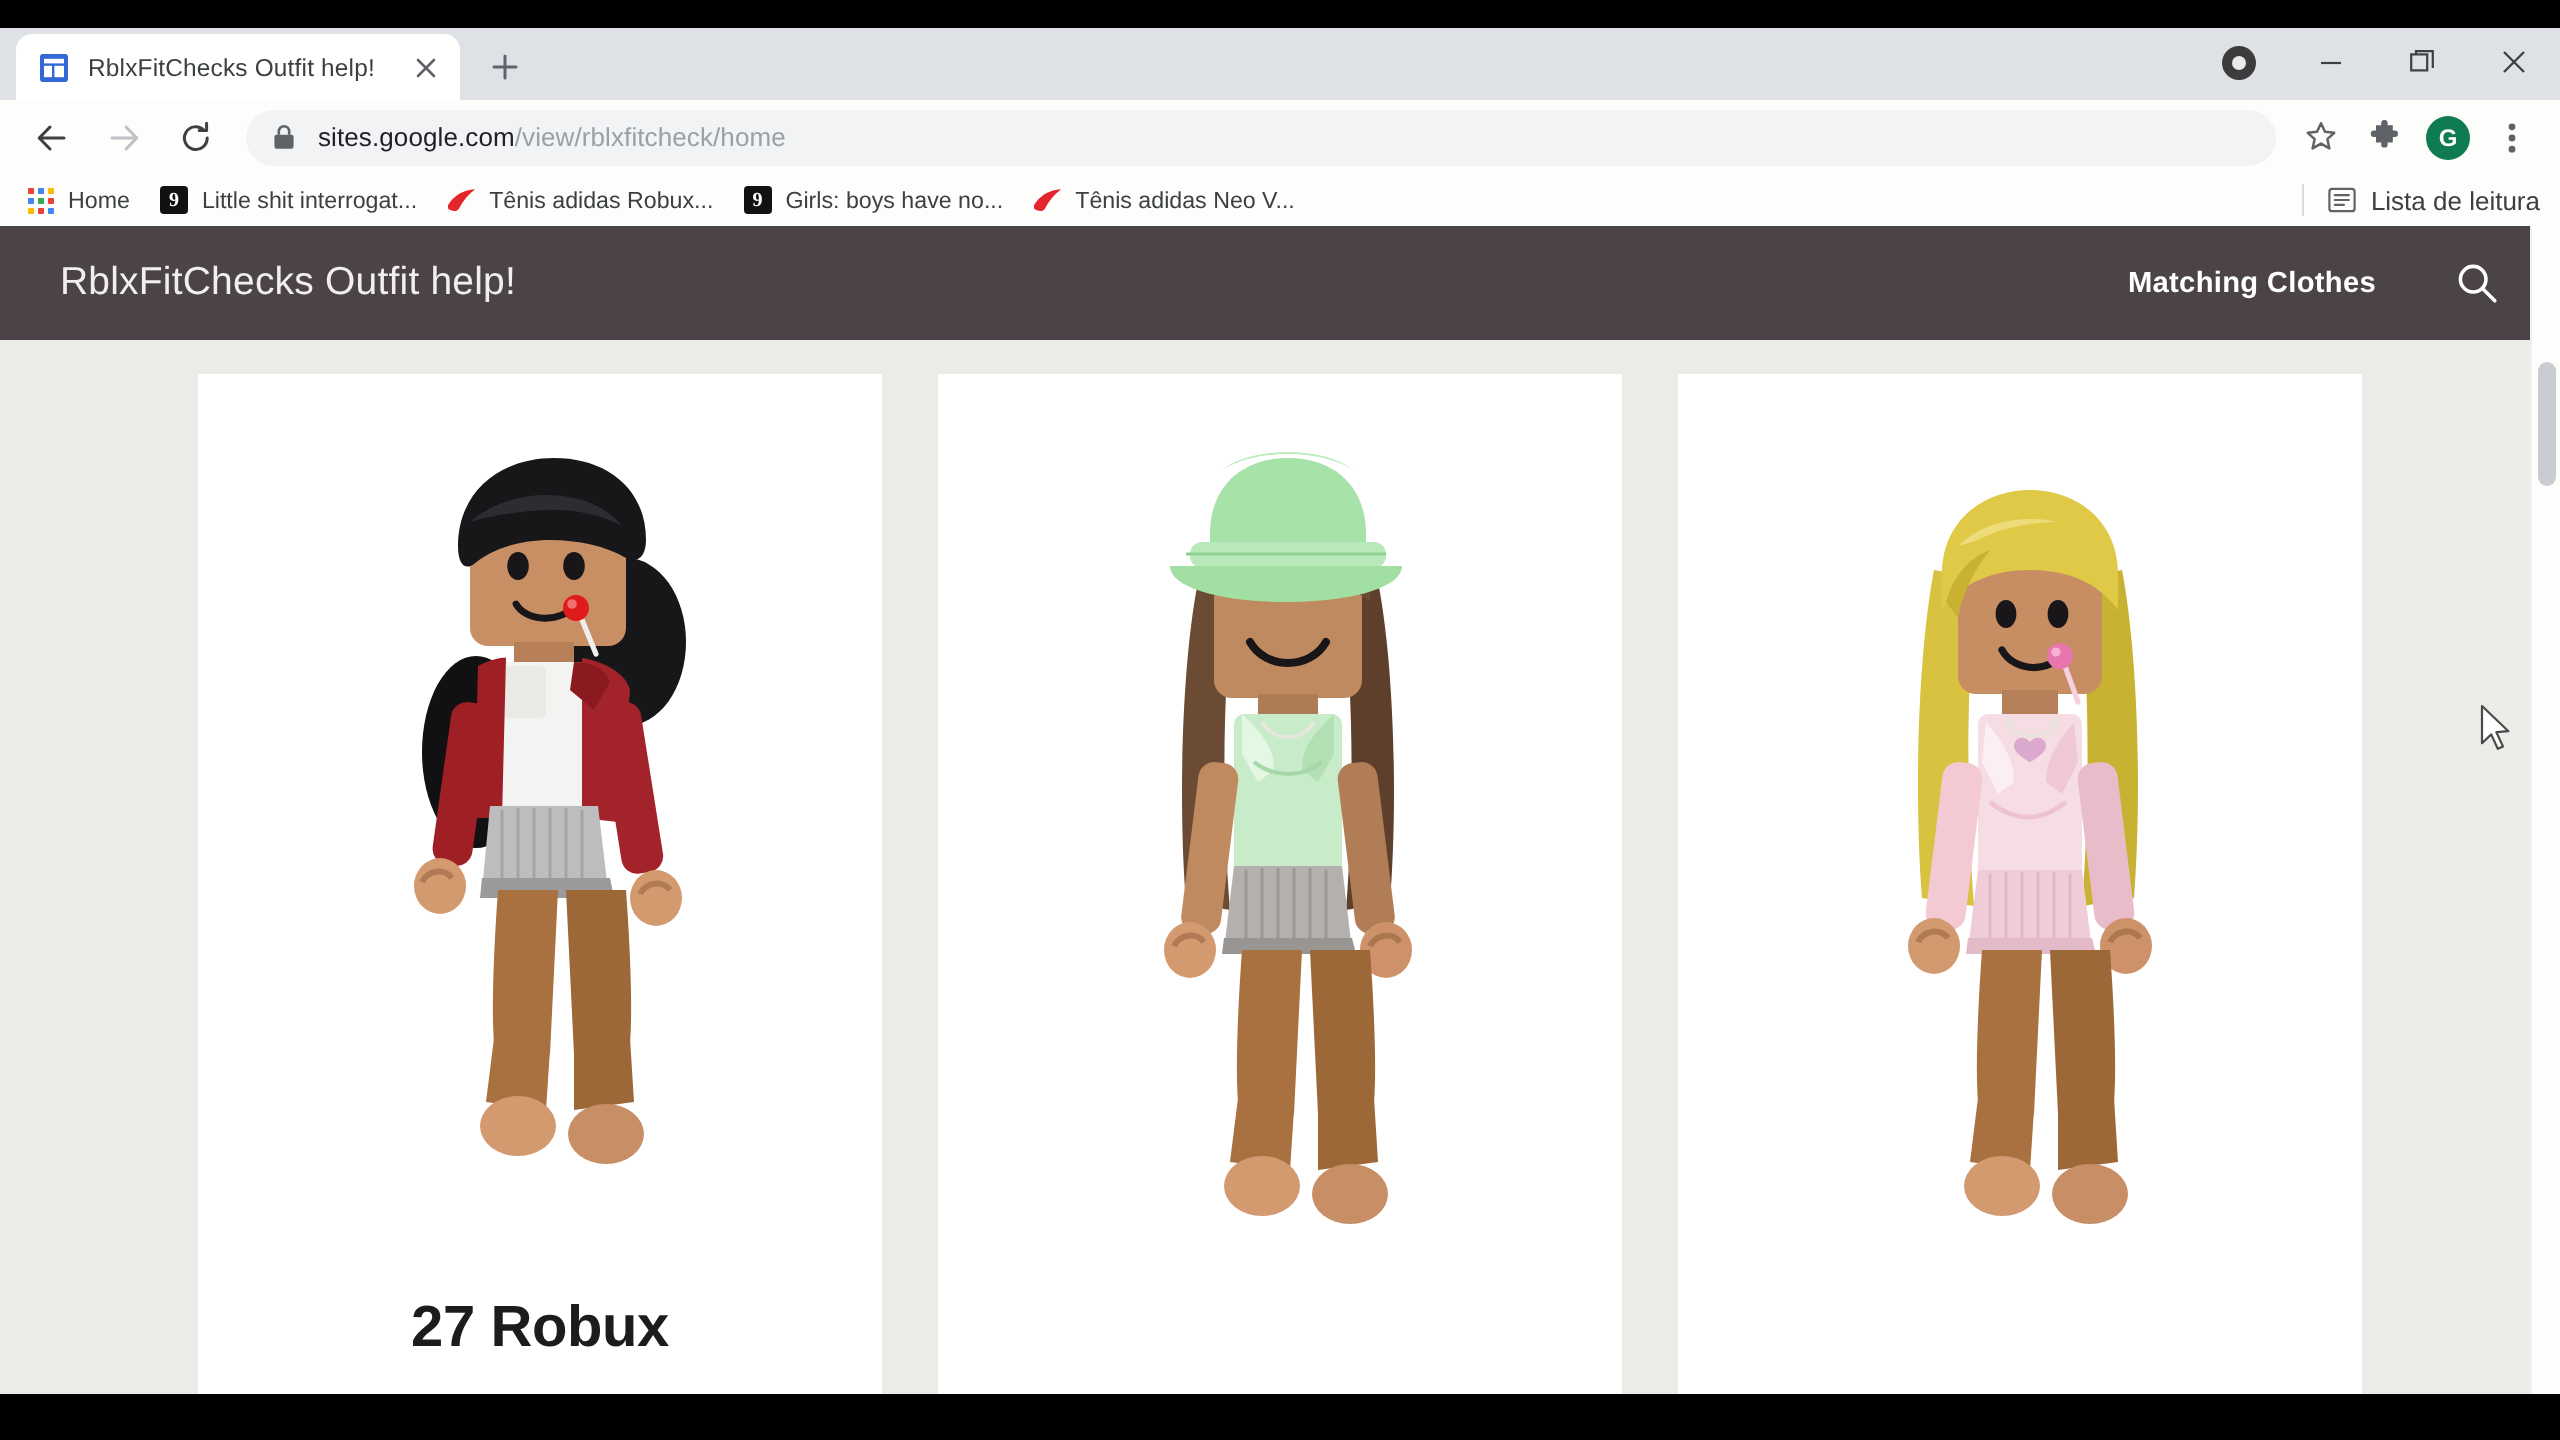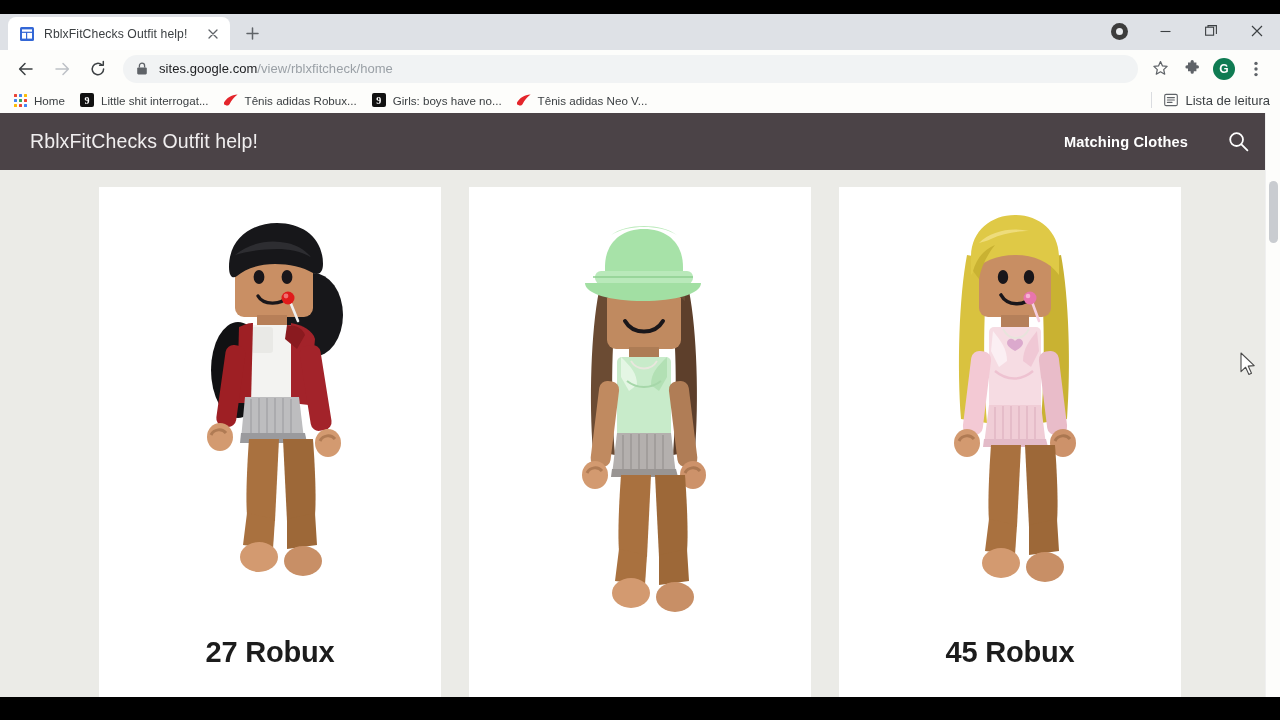--- a/index.html
+++ b/index.html
@@ -71,21 +71,21 @@
   .navitem .chev { margin-left:9px; display:flex; }
   .navitem.active::after { content:""; position:absolute; left:14px; right:14px; bottom:0; height:4px;
                            background:#e8a39b; border-radius:1px; }
   .nav-search { width:40px; height:40px; margin-left:14px; display:flex; align-items:center; justify-content:center; color:#fff; }
 
   
   .cards { display:flex; justify-content:center; gap:28px; padding:17px 0 0 0; }
   .card { width:342px; height:510px; background:#fff; display:flex; flex-direction:column; align-items:center; }
   .fig-wrap { flex:1; display:flex; align-items:center; justify-content:center; width:100%; padding-top:6px; }
   .price { font-size:29px; font-weight:bold; color:#1c1c1c; letter-spacing:-.2px;
-           padding-bottom:28px; font-family:"Liberation Sans", sans-serif; }
+           padding-bottom:16px; font-family:"Liberation Sans", sans-serif; }
 
   
   .scrollbar { position:absolute; right:0; top:0; width:15px; height:100%; background:#fdfdfb;
                border-left:1px solid #f0f0f0; }
   .scrollthumb { position:absolute; left:3px; top:68px; width:9px; height:62px; border-radius:5px; background:#c9ccd0; }
 
   
   .cursor { position:absolute; left:1240px; top:352px; z-index:60; pointer-events:none; }
 </style>
 </head>
@@ -439,21 +439,20 @@
 
                 <path d="M88 250c0 0-4 52-2 76l28 6 4-82z" fill="#a9713f"></path>
                 <path d="M122 250l4 82 28-6c2-24-2-76-2-76z" fill="#9d6838"></path>
                 <path d="M86 324l28 6-2 30-30-4z" fill="#a9713f"></path>
                 <path d="M126 330l28-6 2 32-30 4z" fill="#9d6838"></path>
                 <ellipse cx="98" cy="368" rx="19" ry="15" fill="#d39a70"></ellipse>
                 <ellipse cx="142" cy="372" rx="19" ry="15" fill="#c88f66"></ellipse>
               </g>
             </svg>
           </div>
-          <div class="price">45 Robux</div>
         </div>
 
       </div>
 
       <div class="scrollbar">
         <div class="scrollthumb"></div>
       </div>
 
     </div>
   </div>

